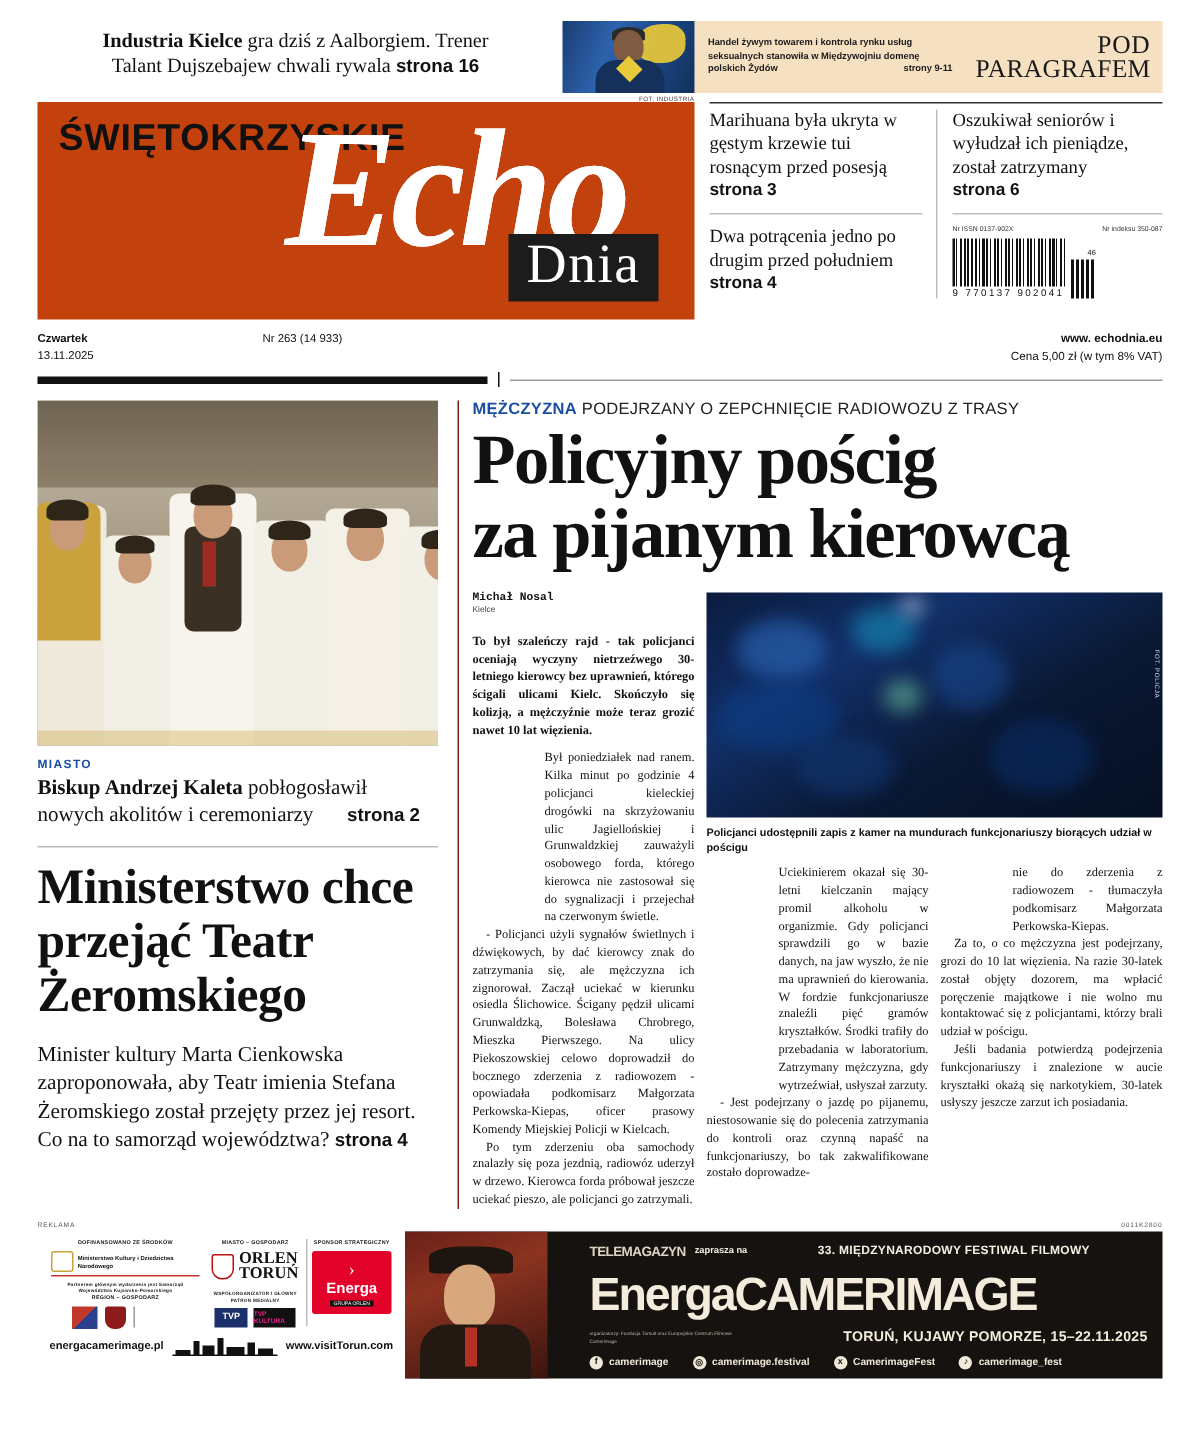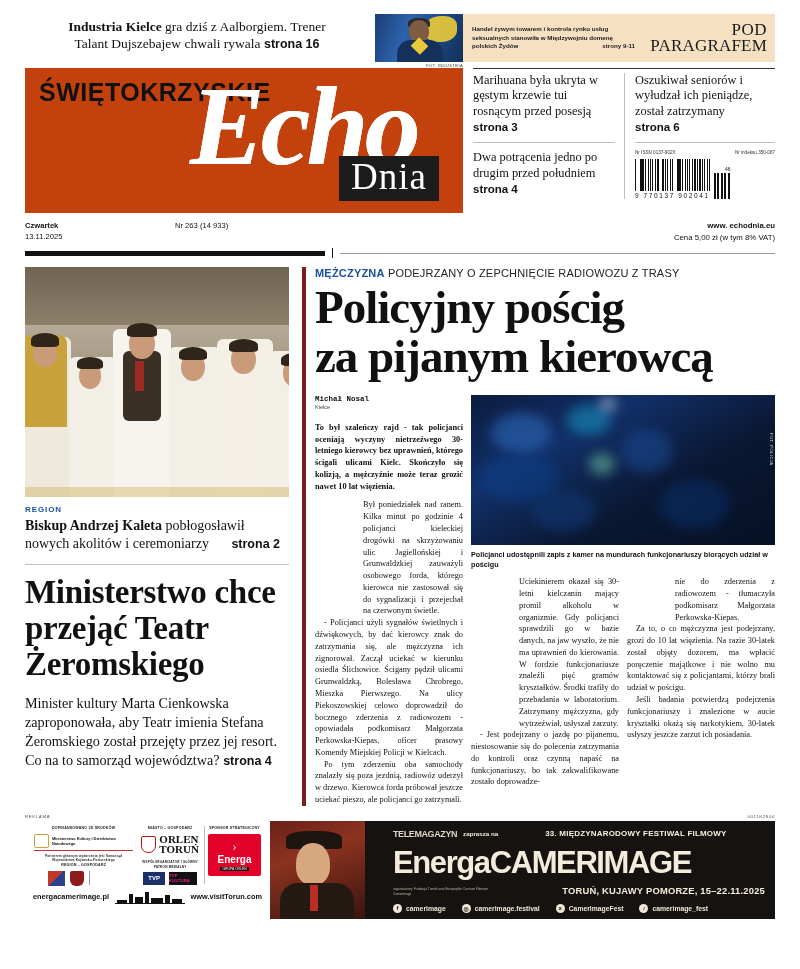--- a/index.html
+++ b/index.html
@@ -101,21 +101,21 @@
   .db-right { flex:1; text-align:right; font-size:7.8px; line-height:1.5; }
   .db-right .url { font-weight:bold; }
   .rule-row { display:flex; align-items:center; gap:7px; }
   .rule-thick { width:300px; height:5px; background:#111; }
   .rule-tick { width:1px; height:10px; background:#111; }
   .rule-thin { flex:1; height:1px; background:#999; }
 
   
   .main { display:flex; margin-top:9px; }
   .col-left { width:300px; padding-right:13px; }
-  .col-right { flex:1; padding-left:9px; border-left:4px solid #7f1d1d; }
+  .col-right { flex:1; padding-left:9px; border-left:1px solid #7f1d1d; }
 
   
   .photo-procession {
     width:100%; height:230px; position:relative; overflow:hidden;
     background:linear-gradient(180deg,#c8c0b0 0%,#a99d88 40%,#8e8270 100%);
   }
   .pp-fig { position:absolute; bottom:0; background:#f2efe7; border-radius:6px 6px 0 0; }
   .pp-face { position:absolute; background:#c99b78; border-radius:48%; }
   .pp-hair { position:absolute; background:#2f2519; border-radius:50% 50% 20% 20%; }
   .pp-gold { position:absolute; background:#c9a23c; }
@@ -358,21 +358,21 @@
         <div class="pp-hair" style="left:154px; top:80px; width:28px; height:13px;"></div>
         <div class="pp-fig" style="left:192px; width:56px; height:158px; background:#f4f0e6;"></div>
         <div class="pp-face" style="left:206px; top:78px; width:25px; height:29px;"></div>
         <div class="pp-hair" style="left:204px; top:72px; width:29px; height:13px;"></div>
         <div class="pp-fig" style="left:244px; width:56px; height:146px;"></div>
         <div class="pp-face" style="left:258px; top:92px; width:24px; height:28px;"></div>
         <div class="pp-hair" style="left:256px; top:86px; width:28px; height:13px;"></div>
         <div class="pp-gold" style="left:0px; bottom:0; width:300px; height:10px; opacity:.35;"></div>
       </div>
 
-      <div class="kicker">REGION</div>
+      <div class="kicker">MIASTO</div>
       <div class="teaser">
         <b>Biskup Andrzej Kaleta</b><span> pobłogosławił nowych akolitów i ceremoniarzy</span>
         <span class="pg">strona 2</span>
       </div>
 
       <div class="left-hr"></div>
 
       <div class="left-head">Ministerstwo chce przejąć Teatr Żeromskiego</div>
       <div class="left-lead">
         <span>Minister kultury Marta Cienkowska zaproponowała, aby Teatr imienia Stefana Żeromskiego został przejęty przez jej resort. Co na to samorząd województwa?</span>

